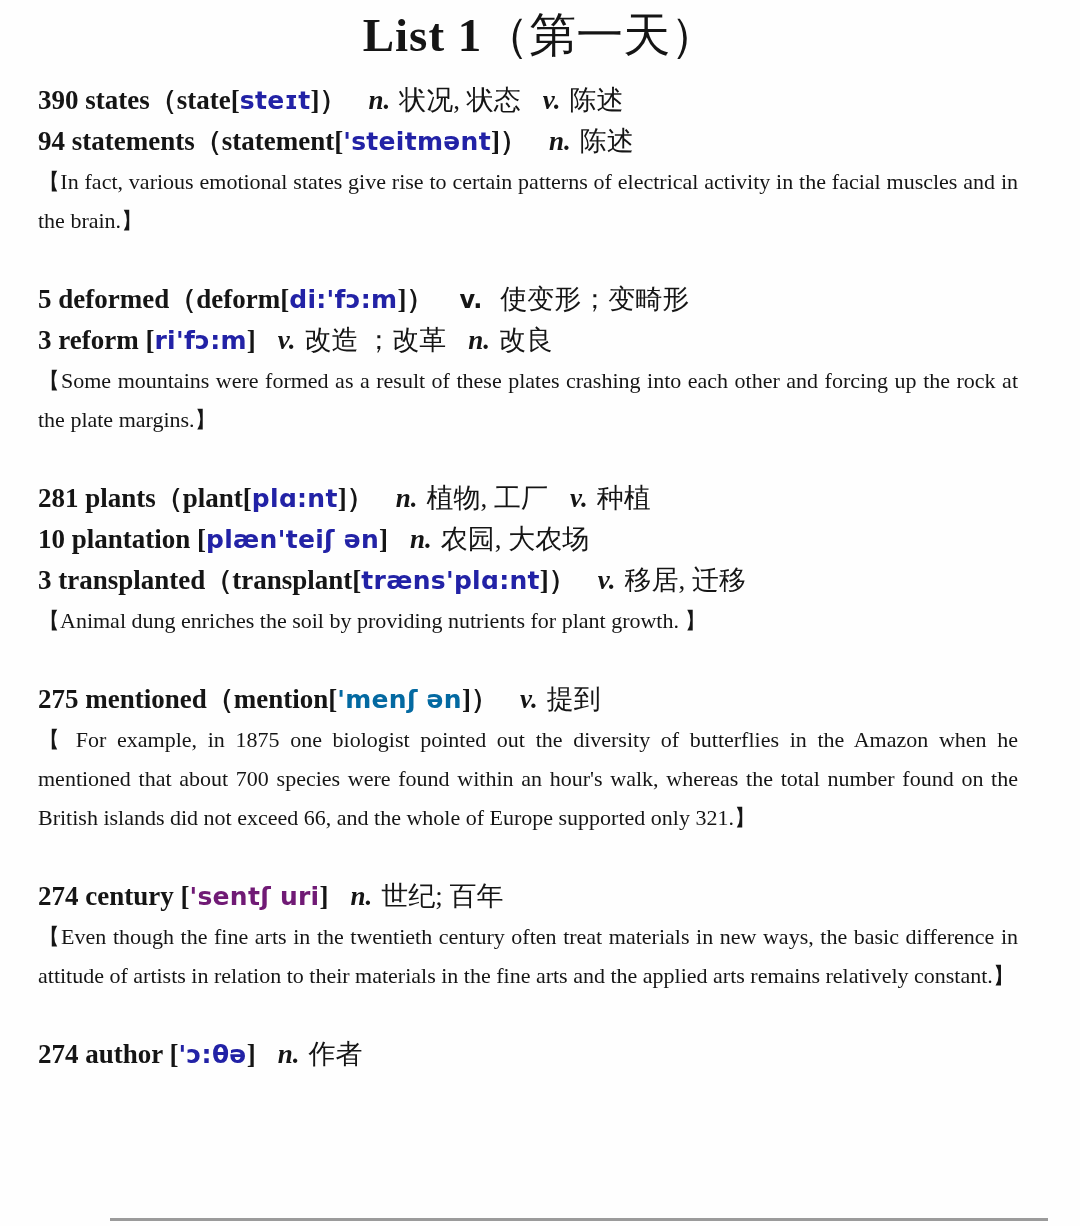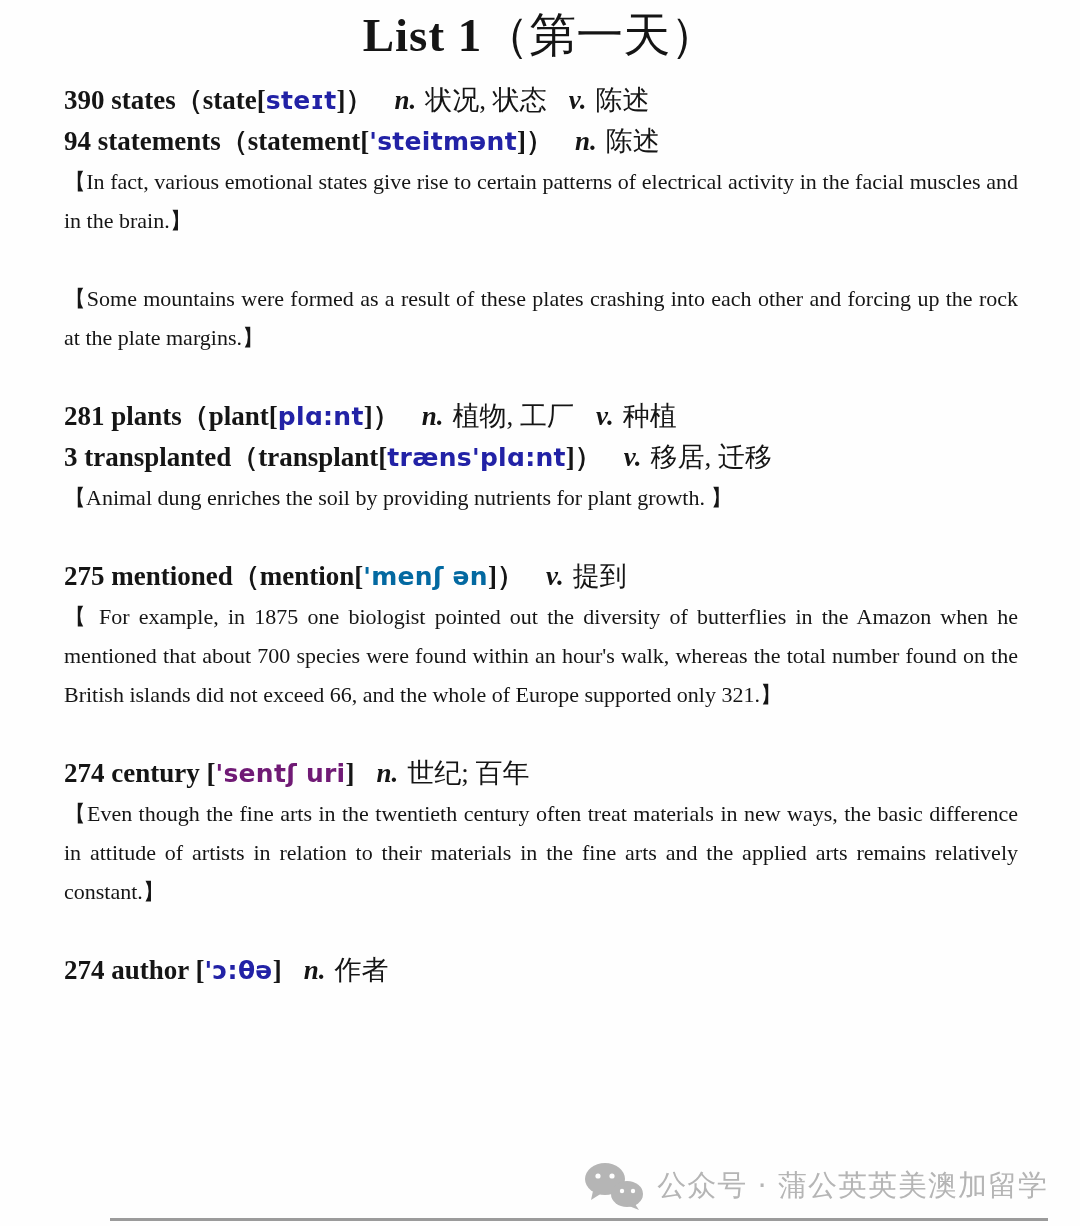--- a/index.html
+++ b/index.html
@@ -13,21 +13,21 @@
   }
   .title{
     margin:4px 0 14px 0;
     text-align:center;
     font-size:47px;
     line-height:62px;
     font-weight:bold;
     letter-spacing:1px;
   }
   .title-zh{font-weight:normal;letter-spacing:0;}
-  .content{padding:0 62px 0 64px;}
+  .content{padding:0 62px 0 38px;}
   .group{margin-bottom:39px;}
   .entry{
     font-size:27px;
     line-height:40px;
     font-weight:bold;
     white-space:nowrap;
   }
   .seg-b{}
   .seg-ipa{
     font-family:"DejaVu Sans", sans-serif;
@@ -81,53 +81,39 @@
 
   <h1 class="title"><span class="title-en">List 1</span><span class="title-zh">（第一天）</span></h1>
 
   <div class="content" id="content">
       <div class="group">
         <div class="entry"><span class="seg-b">390 states（state[</span><span class="seg-ipa" style="color: rgb(34, 34, 166);">steɪt</span><span class="seg-b">]）</span><span class="seg-pos">n.</span><span class="seg-zh">状况, 状态</span><span class="seg-pos">v.</span><span class="seg-zh">陈述</span></div>
         <div class="entry"><span class="seg-b">94 statements（statement[</span><span class="seg-ipa" style="color: rgb(34, 34, 166);">'steitmənt</span><span class="seg-b">]）</span><span class="seg-pos">n.</span><span class="seg-zh">陈述</span></div>
         <div class="example">【In fact, various emotional states give rise to certain patterns of electrical activity in the facial muscles and in the brain.】</div>
       </div>
       <div class="group">
+        <div class="entry"><span class="seg-b">5 deformed（deform[</span><span class="seg-ipa" style="color: rgb(34, 34, 166);">di:'fɔ:m</span><span class="seg-b">]）</span><span class="seg-posv">v.</span><span class="seg-zh">使变形；变畸形</span></div>
+        <div class="entry"><span class="seg-b">3 reform [</span><span class="seg-ipa" style="color: rgb(34, 34, 166);">ri'fɔ:m</span><span class="seg-b">]</span><span class="seg-pos">v.</span><span class="seg-zh">改造 ；改革</span><span class="seg-pos">n.</span><span class="seg-zh">改良</span></div>
         <div class="example">【Some mountains were formed as a result of these plates crashing into each other and forcing up the rock at the plate margins.】</div>
       </div>
       <div class="group">
         <div class="entry"><span class="seg-b">281 plants（plant[</span><span class="seg-ipa" style="color: rgb(34, 34, 166);">plɑ:nt</span><span class="seg-b">]）</span><span class="seg-pos">n.</span><span class="seg-zh">植物, 工厂</span><span class="seg-pos">v.</span><span class="seg-zh">种植</span></div>
+        <div class="entry"><span class="seg-b">10 plantation [</span><span class="seg-ipa" style="color: rgb(34, 34, 166);">plæn'teiʃ ən</span><span class="seg-b">]</span><span class="seg-pos">n.</span><span class="seg-zh">农园, 大农场</span></div>
         <div class="entry"><span class="seg-b">3 transplanted（transplant[</span><span class="seg-ipa" style="color: rgb(34, 34, 166);">træns'plɑ:nt</span><span class="seg-b">]）</span><span class="seg-pos">v.</span><span class="seg-zh">移居, 迁移</span></div>
         <div class="example">【Animal dung enriches the soil by providing nutrients for plant growth. 】</div>
       </div>
       <div class="group">
         <div class="entry"><span class="seg-b">275 mentioned（mention[</span><span class="seg-ipa" style="color: #0369a1;">'menʃ ən</span><span class="seg-b">]）</span><span class="seg-pos">v.</span><span class="seg-zh">提到</span></div>
         <div class="example">【 For example, in 1875 one biologist pointed out the diversity of butterflies in the Amazon when he mentioned that about 700 species were found within an hour's walk, whereas the total number found on the British islands did not exceed 66, and the whole of Europe supported only 321.】</div>
       </div>
       <div class="group">
         <div class="entry"><span class="seg-b">274 century [</span><span class="seg-ipa" style="color: #701a75;">'sentʃ uri</span><span class="seg-b">]</span><span class="seg-pos">n.</span><span class="seg-zh">世纪; 百年</span></div>
         <div class="example">【Even though the fine arts in the twentieth century often treat materials in new ways, the basic difference in attitude of artists in relation to their materials in the fine arts and the applied arts remains relatively constant.】</div>
       </div>
       <div class="group">
         <div class="entry"><span class="seg-b">274 author [</span><span class="seg-ipa" style="color: rgb(34, 34, 166);">'ɔ:θə</span><span class="seg-b">]</span><span class="seg-pos">n.</span><span class="seg-zh">作者</span></div>
       </div>
     </div>
 
-  <div class="watermark" id="watermark" style="color: rgb(181, 181, 181);">
-    <svg width="62" height="48" viewBox="0 0 62 48" aria-hidden="true">
-      <g id="wm-icon-g" fill="#b5b5b5">
-        <ellipse cx="22" cy="17" rx="20" ry="16"></ellipse>
-        <polygon points="10,29 8,38 19,31"></polygon>
-        <ellipse cx="44" cy="32" rx="16" ry="13"></ellipse>
-        <polygon points="52,42 56,48 46,44"></polygon>
-      </g>
-      <g fill="#fefefe">
-        <circle cx="15" cy="14" r="2.6"></circle>
-        <circle cx="29" cy="14" r="2.6"></circle>
-        <circle cx="39" cy="29" r="2.2"></circle>
-        <circle cx="50" cy="29" r="2.2"></circle>
-      </g>
-    </svg>
-    <span>公众号 · 蒲公英英美澳加留学</span>
-  </div>
 
   <div class="bottom-rule" id="bottom-rule" style="background: rgb(155, 155, 155);"></div>
 
 </div>
 
 </body></html>

